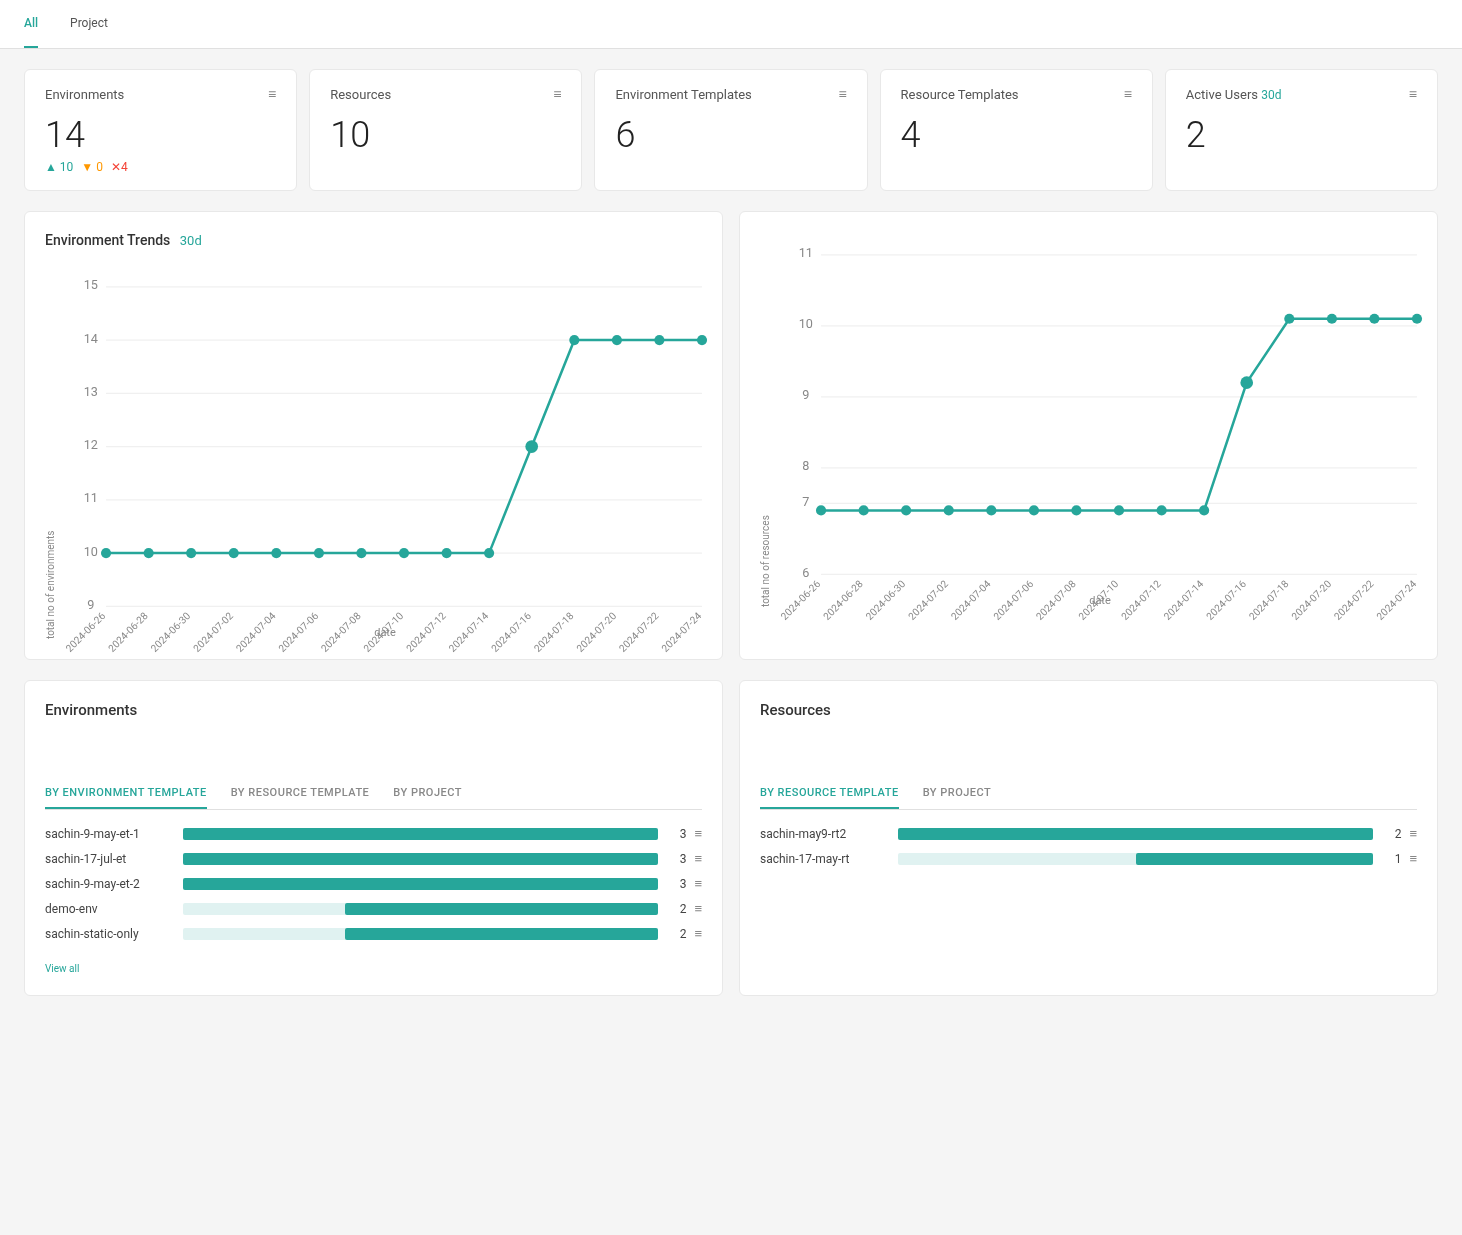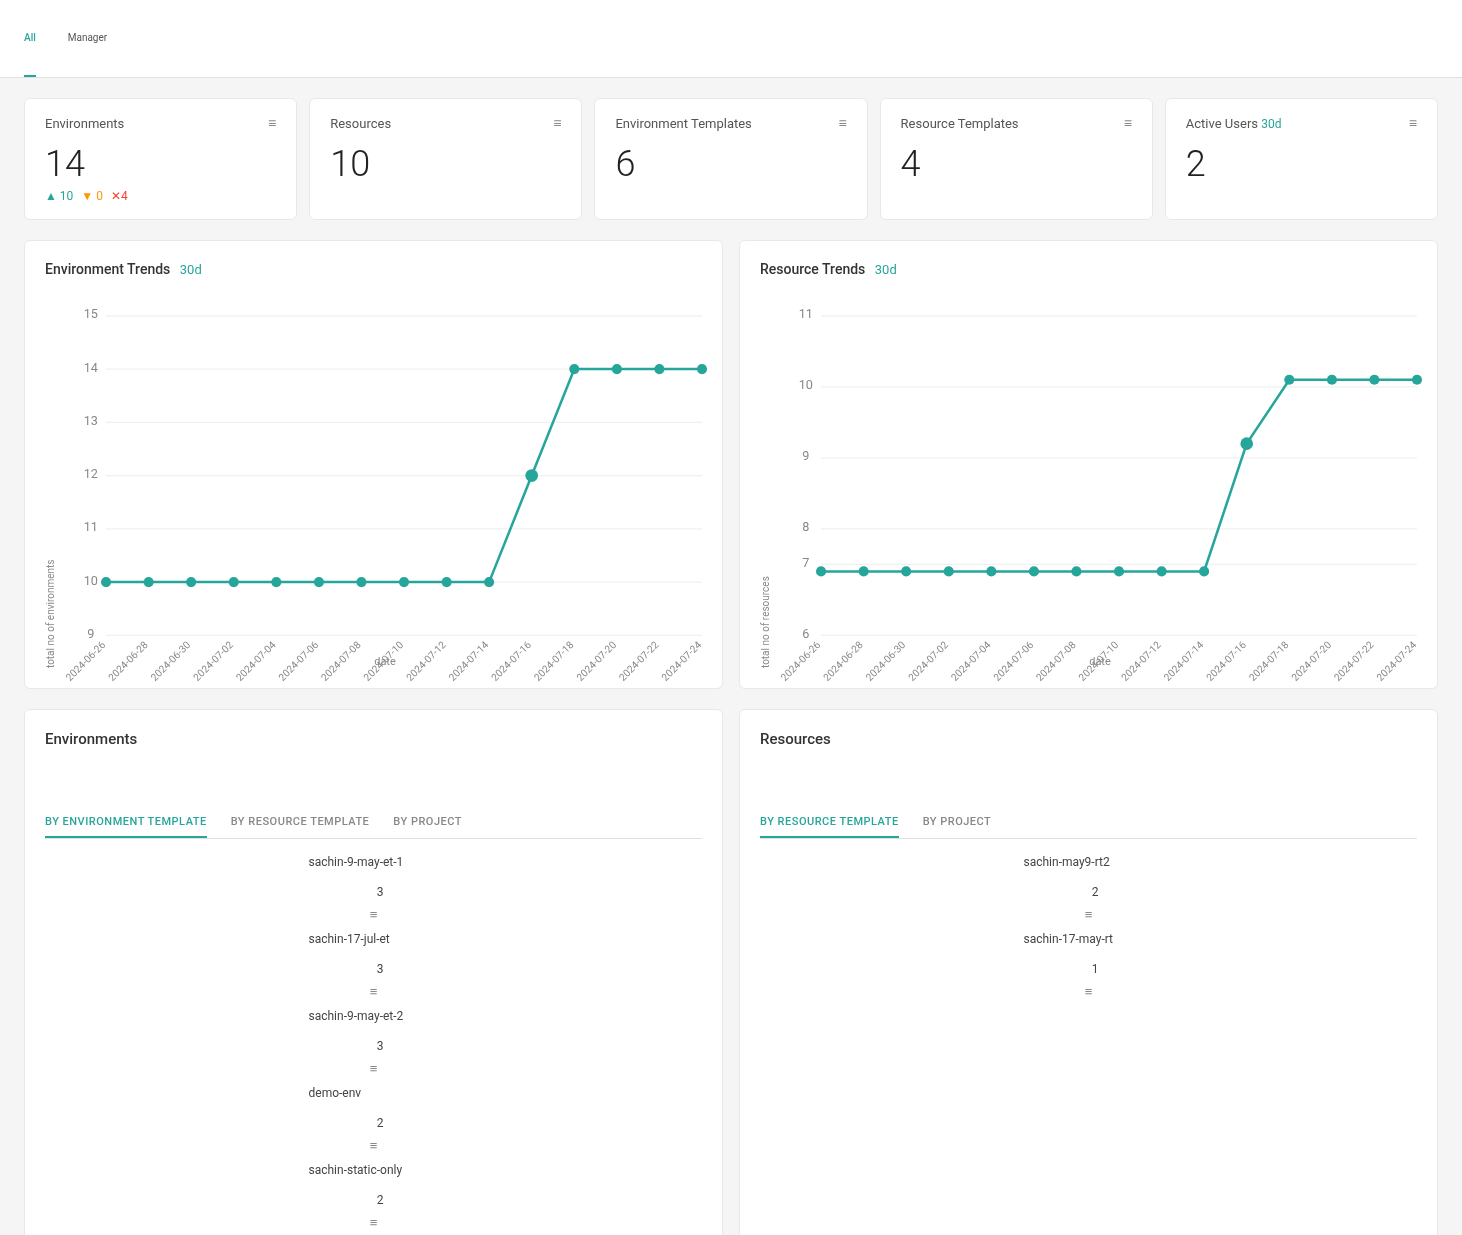--- a/index.html
+++ b/index.html
@@ -1,21 +1,21 @@
 <!DOCTYPE html>
 <html><head>
   <meta charset="utf-8">
   <style>
     * { box-sizing: border-box; margin: 0; padding: 0; }
     body { font-family: -apple-system, BlinkMacSystemFont, 'Segoe UI', Roboto, sans-serif; background: #f5f5f5; color: #333; font-size: 14px; }
 
     
     .top-nav { background: #fff; border-bottom: 1px solid #e0e0e0; padding: 0 24px; display: flex; align-items: center; gap: 32px; }
     .nav-brand { color: #e8a020; font-weight: 600; font-size: 15px; padding: 16px 0; cursor: pointer; }
-    .nav-tab { padding: 32px 0; font-size: 10px; color: #555; cursor: pointer; border-bottom: 2px solid transparent; }
+    .nav-tab { padding: 16px 0; font-size: 12px; color: #555; cursor: pointer; border-bottom: 2px solid transparent; }
     .nav-tab.active { color: #26a69a; border-bottom: 2px solid #26a69a; font-weight: 500; }
 
     
     .main { padding: 20px 24px; }
 
     
     .summary-cards { display: flex; gap: 12px; margin-bottom: 20px; }
     .card { background: #fff; border-radius: 6px; padding: 16px 20px; flex: 1; border: 1px solid #e8e8e8; }
     .card-title { font-size: 13px; color: #555; display: flex; justify-content: space-between; align-items: center; margin-bottom: 12px; }
     .card-value { font-size: 36px; font-weight: 300; color: #222; }
@@ -31,37 +31,37 @@
     .chart-title { font-size: 14px; font-weight: 500; color: #333; margin-bottom: 16px; }
     .chart-title span { color: #26a69a; font-weight: 400; font-size: 13px; margin-left: 6px; }
 
     
     .bottom-row { display: flex; gap: 16px; }
     .bottom-card { background: #fff; border-radius: 6px; padding: 20px; flex: 1; border: 1px solid #e8e8e8; }
     .bottom-card-title { font-size: 15px; font-weight: 500; color: #333; margin-bottom: 12px; }
     .tabs { display: flex; gap: 0; border-bottom: 1px solid #e0e0e0; margin-bottom: 16px; }
     .tab { padding: 8px 0; margin-right: 24px; font-size: 11px; font-weight: 500; color: #888; cursor: pointer; border-bottom: 2px solid transparent; letter-spacing: 0.5px; margin-top: 47px; }
     .tab.active { color: #26a69a; border-bottom: 2px solid #26a69a; }
-    .bar-row { display: flex; align-items: center; gap: 8px; margin-bottom: 10px; flex-direction: column; }
+    .bar-row { display: flex; align-items: center; gap: 8px; margin-bottom: 10px; }
     .bar-label { width: 130px; font-size: 12px; color: #444; white-space: nowrap; overflow: hidden; text-overflow: ellipsis; flex-shrink: 0; }
     .bar-track { flex: 1; background: #e0f2f1; border-radius: 2px; height: 12px; position: relative; }
     .bar-fill { background: #26a69a; height: 100%; border-radius: 2px; position: absolute; right: 0; top: 0; }
     .bar-count { width: 20px; text-align: right; font-size: 12px; color: #444; flex-shrink: 0; }
     .bar-icon { color: #888; font-size: 13px; cursor: pointer; flex-shrink: 0; }
     .view-all { color: #26a69a; font-size: 10px; cursor: pointer; margin-top: 12px; display: inline-block; }
 
     
     .svg-chart { width: 100%; overflow: visible; }
   </style>
 </head>
 <body>
 
 <nav class="top-nav">
   <span class="nav-tab active">All</span>
-  <span class="nav-tab">Manager</span>
+  <span class="nav-tab">Project</span>
 </nav>
 
 <div class="main">
 
   <div class="summary-cards">
 
     <div class="card">
       <div class="card-title">
         <span>Environments</span>
         <span class="list-icon">≡</span>
@@ -200,23 +200,20 @@
             <g transform="translate(500,278)">
               <text transform="rotate(-45)" font-size="8" fill="#888" text-anchor="end">2024-07-24</text>
             </g>
           </svg>
           <div style="text-align:center; font-size:11px; color:#888; margin-top:4px;">date</div>
         </div>
       </div>
     </div>
 
     <div class="chart-card">
-      <div class="chart-title">
-        Resource Trends <span>30d</span>
-      </div>
       <div style="display:flex; gap:8px;">
         <div style="writing-mode:vertical-rl; transform:rotate(180deg); font-size:10px; color:#888; white-space:nowrap; margin-right:4px;">total no of resources</div>
         <div style="flex:1;">
           <svg class="svg-chart" viewBox="0 0 500 280">
 
             <text x="18" y="20" font-size="10" fill="#888" text-anchor="middle">11</text>
             <text x="18" y="76" font-size="10" fill="#888" text-anchor="middle">10</text>
             <text x="18" y="132" font-size="10" fill="#888" text-anchor="middle">9</text>
             <text x="18" y="188" font-size="10" fill="#888" text-anchor="middle">8</text>
             <text x="18" y="216" font-size="10" fill="#888" text-anchor="middle">7</text>

